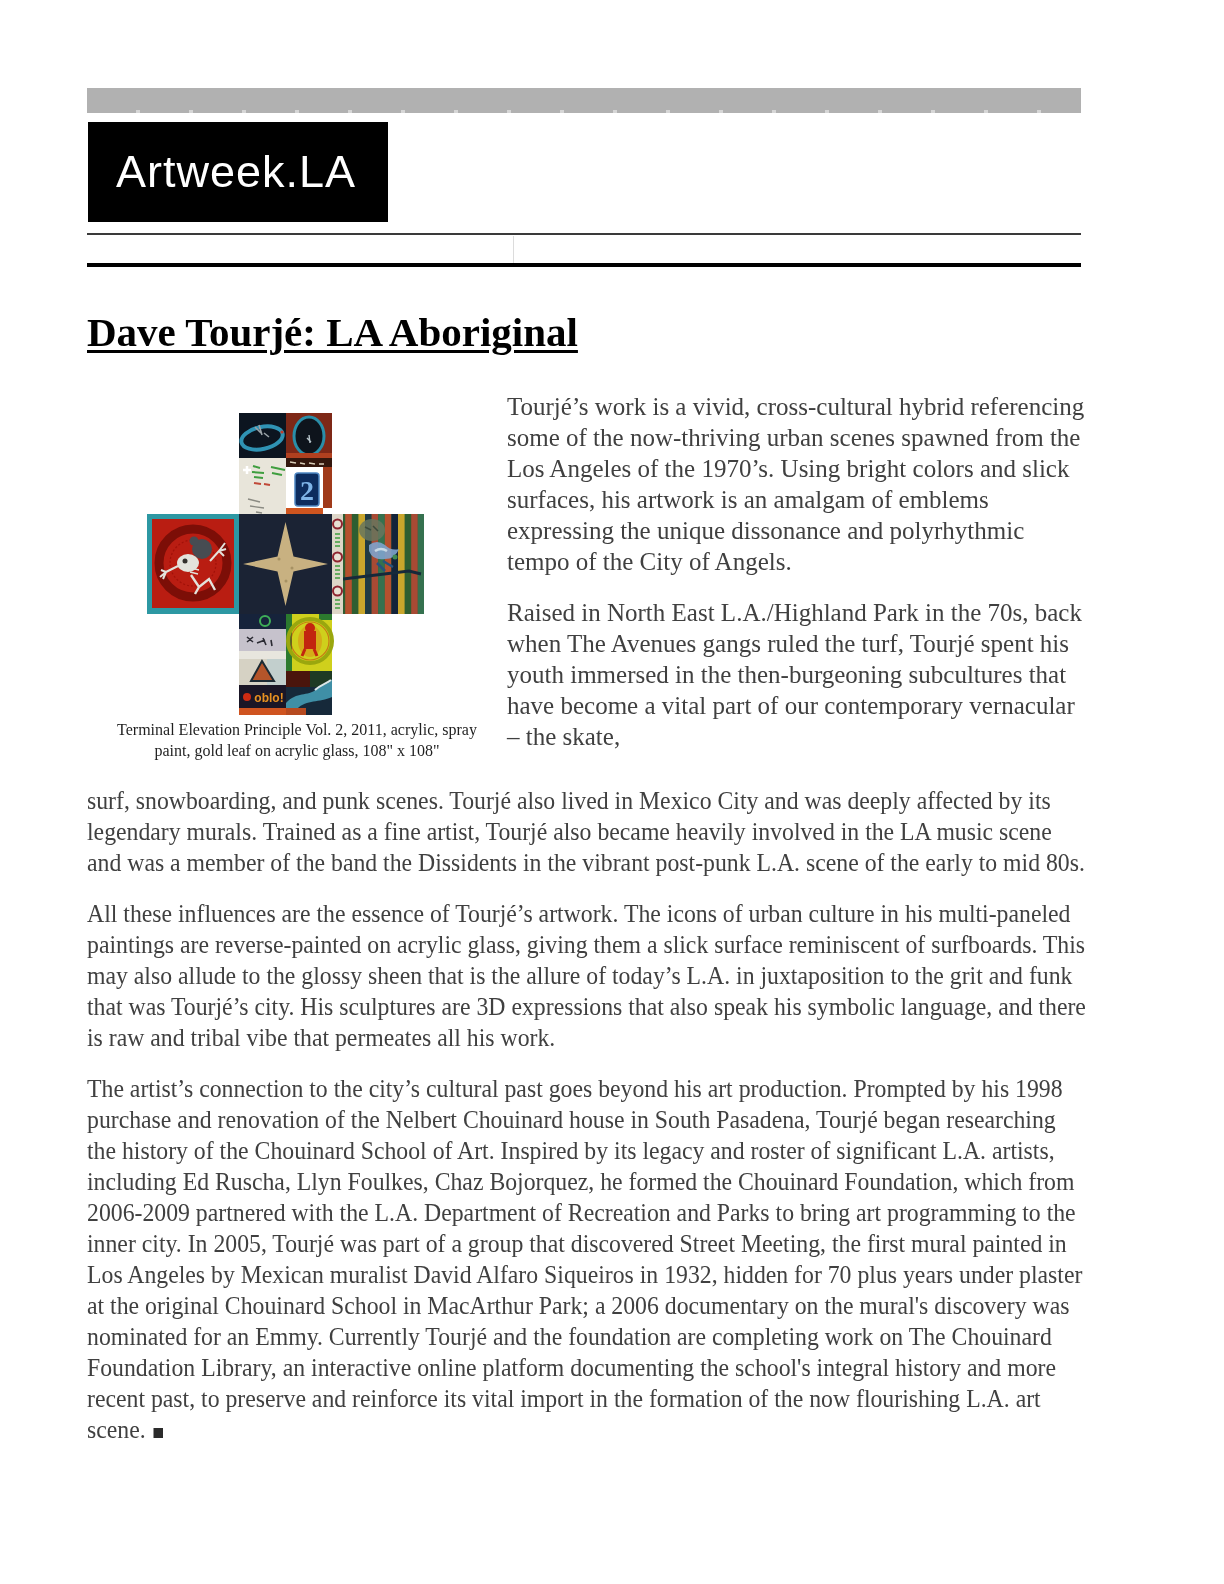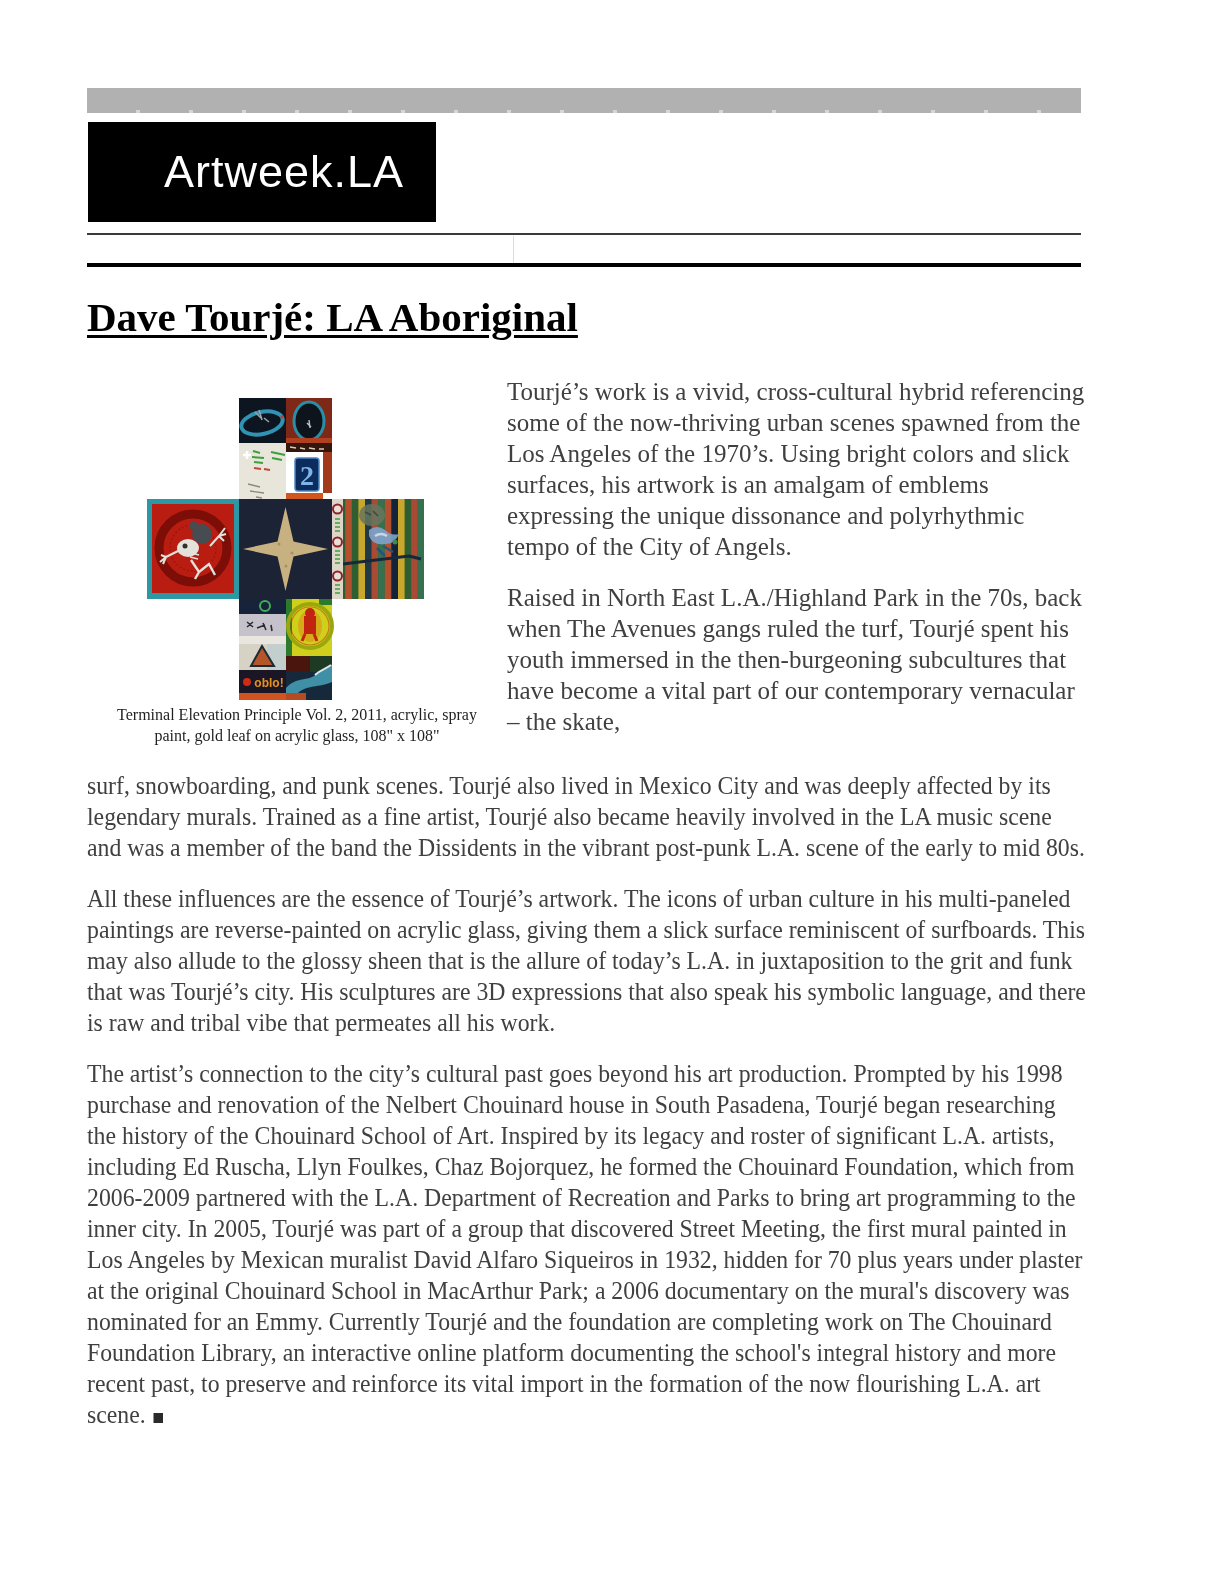--- a/index.html
+++ b/index.html
@@ -6,31 +6,31 @@
   body { width: 1224px; height: 1584px; overflow-x: hidden; }
   .page { position: relative; width: 1224px; height: 1584px; background: #ffffff;
           font-family: "Liberation Serif", serif; }
 
   
   .topbar { position: absolute; left: 87px; top: 88px; width: 994px; height: 25px;
             background: #b1b1b1; }
   .topbar::after { content: ""; position: absolute; left: 0; bottom: 0; width: 100%; height: 3px;
             background: repeating-linear-gradient(90deg, transparent 0 49px, #d6d6d6 49px 53px); }
   .logo { position: absolute; left: 88px; top: 122px; width: 300px; height: 100px;
-          background: #000000; padding-left: 48px; }
+          background: #000000; }
   .logo span { display: block; line-height: 100px; padding-left: 28px; color: #ffffff;
           font-family: "Liberation Sans", sans-serif; font-size: 45px; font-weight: 400;
           letter-spacing: 1px; }
   .rule-thin  { position: absolute; left: 87px; top: 233px; width: 994px; height: 2px; background: #3a3a3a; }
   .rule-seam  { position: absolute; left: 513px; top: 236px; width: 1px; height: 27px; background: #dcdcdc; }
   .rule-thick { position: absolute; left: 87px; top: 263px; width: 994px; height: 4px; background: #000000; }
 
   
   .article { position: absolute; left: 87px; top: 267px; width: 1000px; }
-  h1 { margin: 25px 0 34px 0; font-size: 41px; font-weight: bold; color: #000000;
+  h1 { margin: 40px 0 34px 0; font-size: 41px; font-weight: bold; color: #000000;
        font-family: "Liberation Serif", serif; line-height: 50px; }
   h1 span { text-decoration: underline; text-decoration-thickness: 3px; text-underline-offset: 4px; }
 
   .artfig { float: left; width: 420px; margin: 22px 0 8px 0; }
   .artfig svg { display: block; margin-left: 60px; }
   .artfig figcaption { margin: 4px auto 16px auto; max-width: 396px; text-align: center;
        font-size: 16px; line-height: 21px; color: #1f1f1f; }
 
   .para { margin: 0 0 20px 0; font-size: 25px; line-height: 31px; color: #404040; text-align: left; }
   .p2a { margin-bottom: 12px; }

